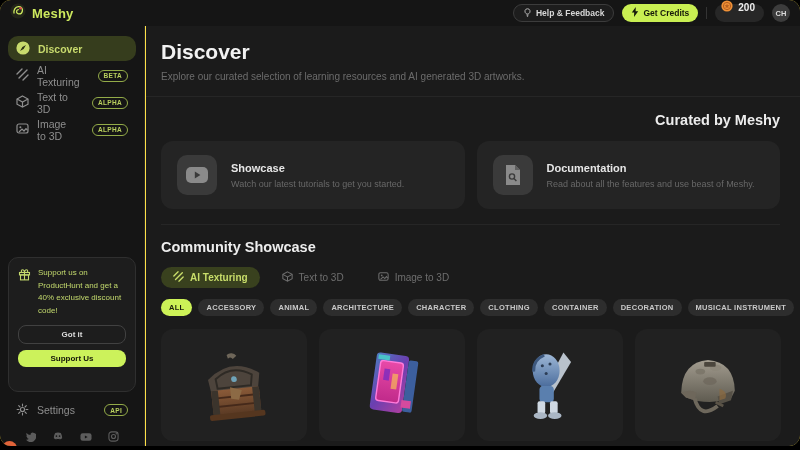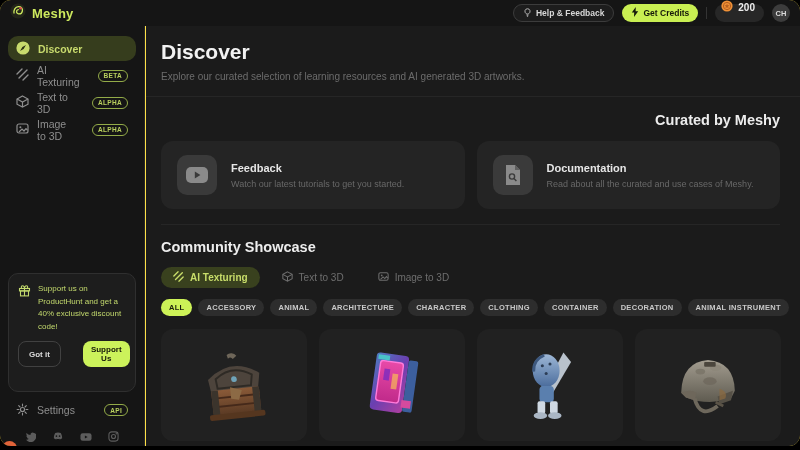--- a/index.html
+++ b/index.html
@@ -31,21 +31,21 @@
               color:#8e8e8e; font-size:10.5px; cursor:pointer; }
   .nav-item.active { background:#363d1d; color:#c8da6d; font-weight:bold; }
   .nav-item .grow { flex:1; }
   .badge { border:1px solid #93ab48; color:#b9d05e; font-size:6.5px; font-weight:bold; letter-spacing:.3px;
            border-radius:7px; padding:1.5px 5px; }
 
   .support-box { position:absolute; left:8px; right:8px; bottom:58px; background:#1d1d1d; border:1px solid #2f2f2f;
                  border-radius:10px; padding:9px 9px 24px 9px; }
   .support-row { display:flex; gap:7px; }
   .support-text { color:#c3d96d; font-size:8px; line-height:1.55; }
-  .support-btns { display:flex; gap:22px; margin-top:8px; }
+  .support-btns { display:flex; gap:6px; margin-top:8px;flex-direction:column; }
   .btn-gotit { flex:0 0 auto; border:1px solid #414141; border-radius:8px; background:transparent; color:#dcdcdc;
                font-size:8px; font-weight:bold; padding:4px 10px; cursor:pointer; }
   .btn-support { flex:1; border:none; border-radius:8px; background:#ccf25b; color:#15180a; font-size:8px;
                  font-weight:bold; padding:4px 8px; cursor:pointer; }
 
   .settings-row { position:absolute; left:8px; right:8px; bottom:28px; display:flex; align-items:center; gap:8px;
                   padding:0 8px; height:24px; color:#8e8e8e; font-size:10.5px; border-radius:10px; cursor:pointer; }
   .settings-row .grow { flex:1; }
   .social-row { position:absolute; left:0; right:0; bottom:4px; display:flex; justify-content:center; gap:16px;
                 align-items:center; }
@@ -252,36 +252,36 @@
       <div class="section-heading curated-heading">Curated by Meshy</div>
       <div class="curated-cards">
         <div class="curated-card">
           <div class="icon-box">
             <svg width="22" height="16" viewBox="0 0 22 16">
                 <rect x="0" y="0" width="22" height="16" rx="5" fill="#8a8a8a"></rect>
                 <path d="M8.8 4.6 14.4 8 8.8 11.4z" fill="#3a3a3a"></path>
               </svg>
           </div>
           <div>
-            <div class="cc-title">Feedback</div>
+            <div class="cc-title">Showcase</div>
             <div class="cc-desc">Watch our latest tutorials to get you started.</div>
           </div>
         </div>
         <div class="curated-card">
           <div class="icon-box">
             <svg width="16" height="20" viewBox="0 0 16 20">
                 <path d="M1 0h9l5 5v15H1z" fill="#8a8a8a"></path>
                 <path d="M10 0v5h5z" fill="#5f5f5f"></path>
                 <circle cx="7" cy="11.5" r="2.6" fill="none" stroke="#3a3a3a" stroke-width="1.4"></circle>
                 <path d="M9 13.5 11.4 16" stroke="#3a3a3a" stroke-width="1.4"></path>
               </svg>
           </div>
           <div>
             <div class="cc-title">Documentation</div>
-            <div class="cc-desc">Read about all the curated and use cases of Meshy.</div>
+            <div class="cc-desc">Read about all the features and use beast of Meshy.</div>
           </div>
         </div>
       </div>
     </div>
 
     <div class="showcase-divider"></div>
 
     <div class="section">
       <div class="section-heading showcase-heading">Community Showcase</div>
 
@@ -317,21 +317,21 @@
 
       <div class="chips">
         <span class="chip active">ALL</span>
         <span class="chip">ACCESSORY</span>
         <span class="chip">ANIMAL</span>
         <span class="chip">ARCHITECTURE</span>
         <span class="chip">CHARACTER</span>
         <span class="chip">CLOTHING</span>
         <span class="chip">CONTAINER</span>
         <span class="chip">DECORATION</span>
-        <span class="chip">ANIMAL INSTRUMENT</span>
+        <span class="chip">MUSICAL INSTRUMENT</span>
 
       </div>
 
       <div class="grid">
 
         <div class="grid-col">
           <div class="model-card">
             <svg width="92" height="92" viewBox="0 0 96 96">
               <defs>
                   <linearGradient id="gChest" x1="0" y1="0" x2="0" y2="1">

